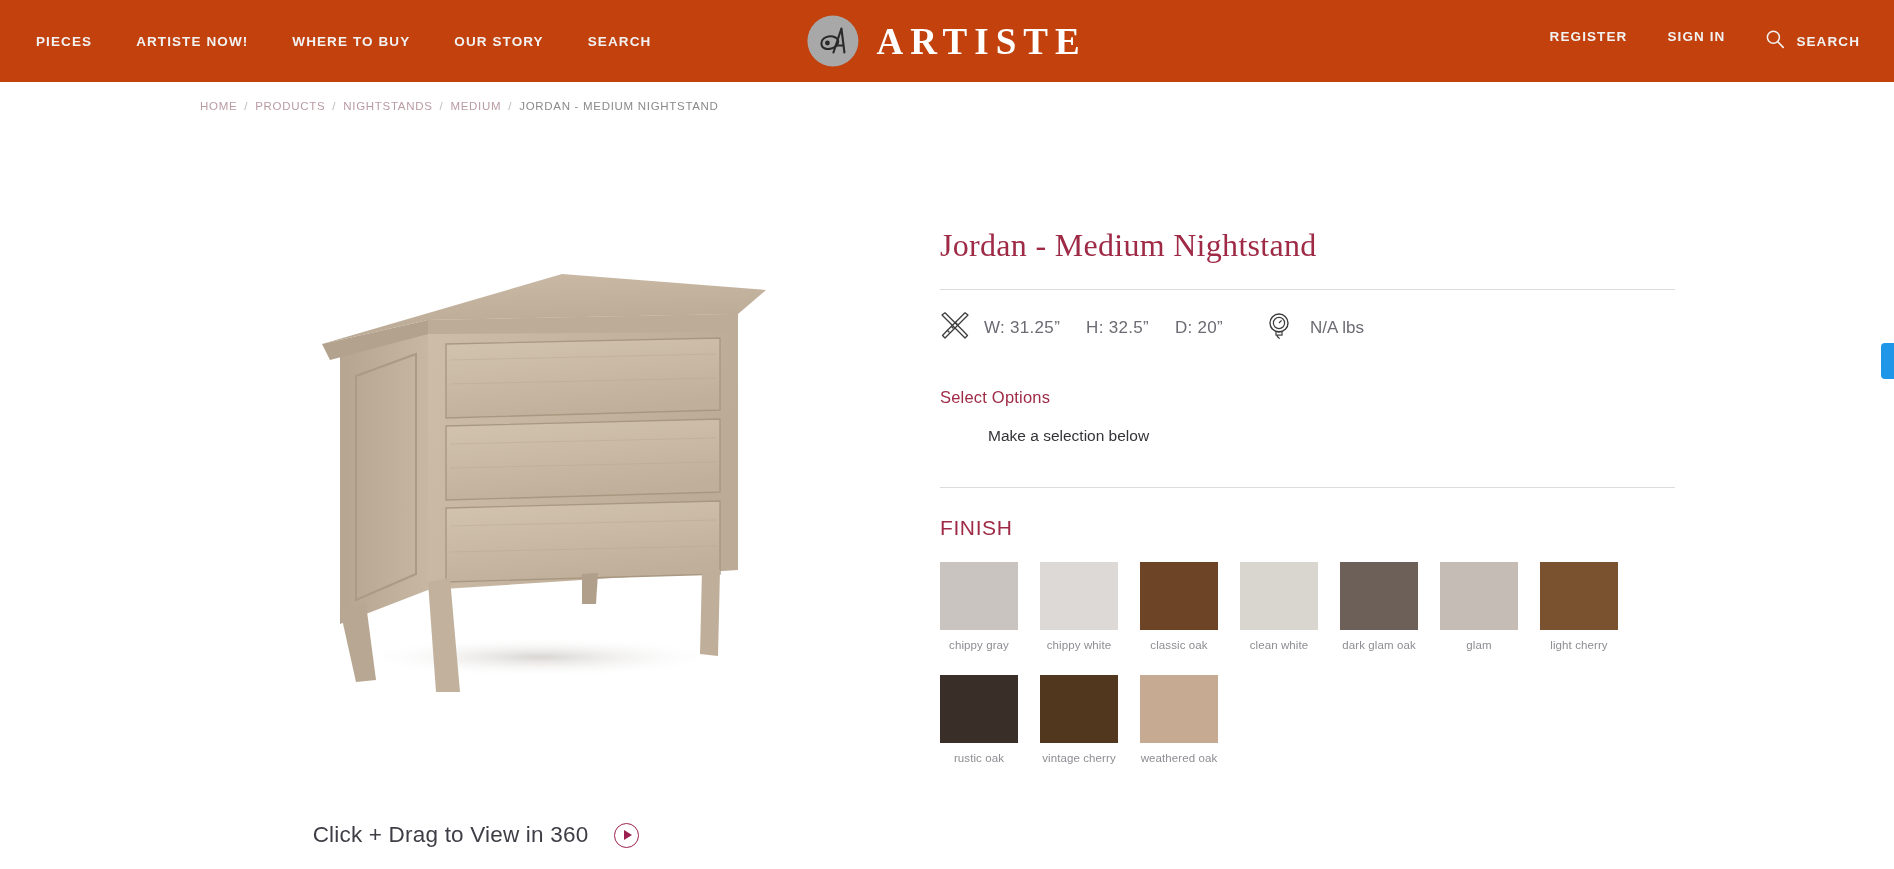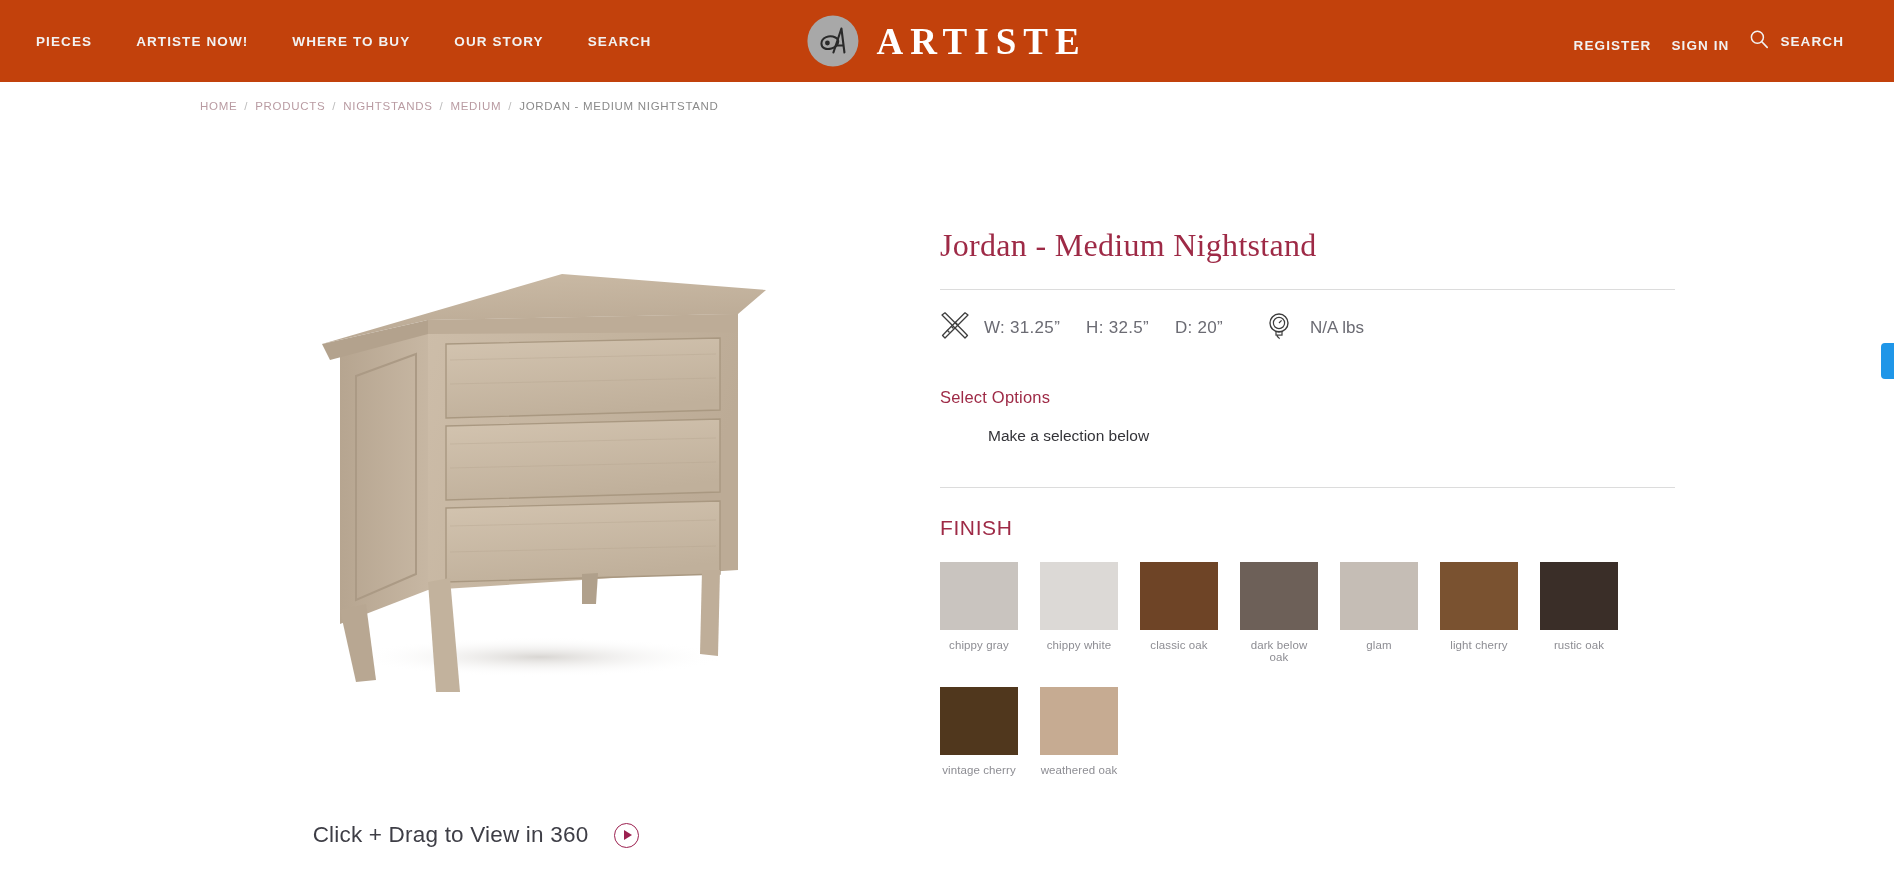--- a/index.html
+++ b/index.html
@@ -56,24 +56,24 @@
   .brand-name {
     color: #ffffff;
     font-family: "Liberation Serif", serif;
     font-size: 37px;
     letter-spacing: 7px;
     padding-left: 4px;
     text-align: center;
   }
   .nav-right {
     position: absolute;
-    right: 50px;
-    display: flex;
-    align-items: flex-end;
-    gap: 20px;
+    right: 34px;
+    display: flex;
+    align-items: flex-start;
+    gap: 40px;
   }
   .search-wrap {
     display: flex;
     align-items: center;
     gap: 11px;
     cursor: pointer;
   }
 
   
   .breadcrumb {
@@ -405,22 +405,26 @@
       </div>
       <div class="swatch-cell">
         <span class="swatch-chip" style="background: rgb(220, 217, 214);"></span>
         <span class="swatch-label">chippy white</span>
       </div>
       <div class="swatch-cell">
         <span class="swatch-chip" style="background: rgb(110, 68, 38);"></span>
         <span class="swatch-label">classic oak</span>
       </div>
       <div class="swatch-cell">
+        <span class="swatch-chip" style="background: rgb(217, 213, 207);"></span>
+        <span class="swatch-label">clean white</span>
+      </div>
+      <div class="swatch-cell">
         <span class="swatch-chip" style="background: rgb(109, 96, 88);"></span>
-        <span class="swatch-label">dark below oak</span>
+        <span class="swatch-label">dark glam oak</span>
       </div>
       <div class="swatch-cell">
         <span class="swatch-chip" style="background: rgb(197, 189, 181);"></span>
         <span class="swatch-label">glam</span>
       </div>
       <div class="swatch-cell">
         <span class="swatch-chip" style="background: rgb(122, 82, 48);"></span>
         <span class="swatch-label">light cherry</span>
       </div>
       <div class="swatch-cell">

